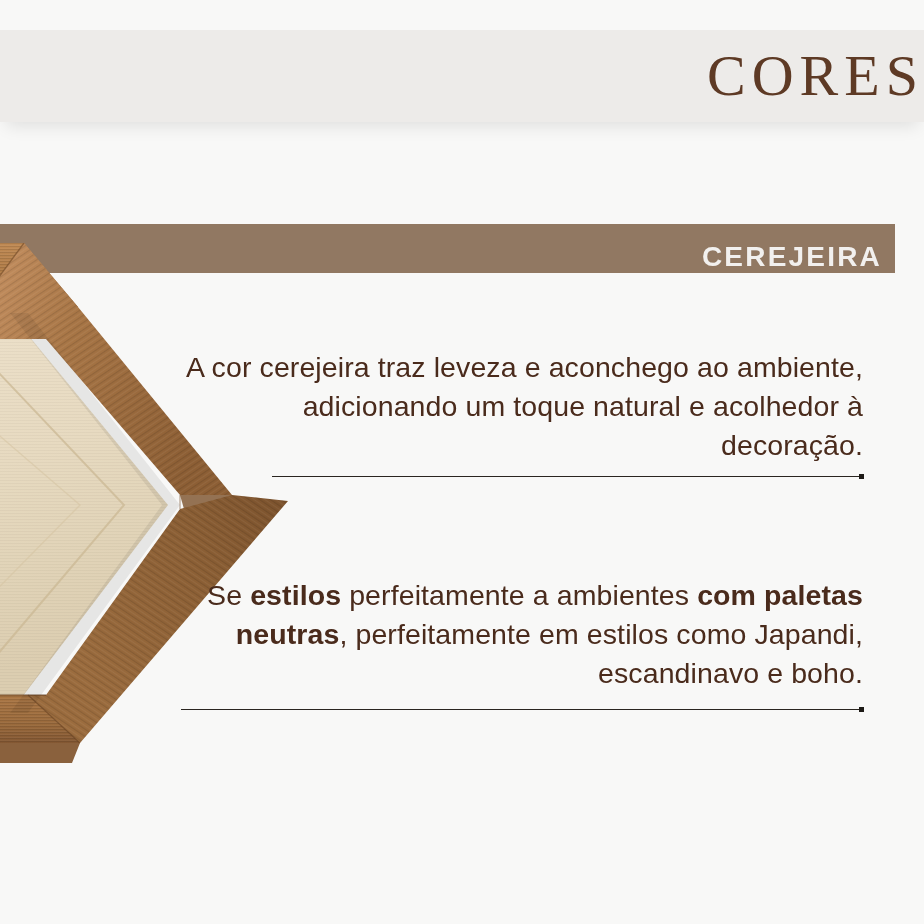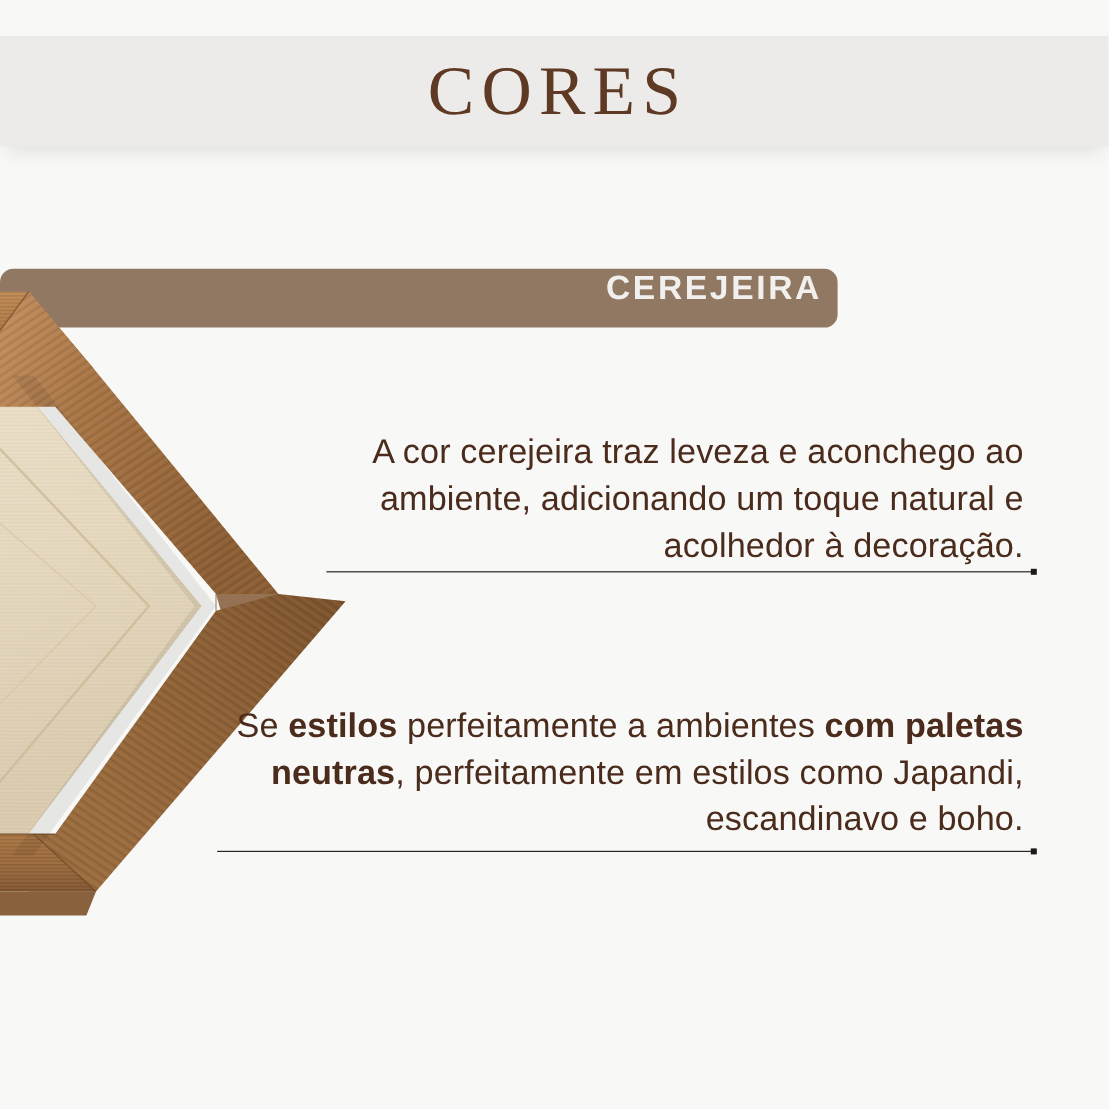--- a/index.html
+++ b/index.html
@@ -26,46 +26,45 @@
   .header-band {
     position: absolute;
     left: 0;
     top: 30px;
     width: 924px;
     height: 92px;
     background: #edebe9;
     box-shadow: 0 10px 16px -6px rgba(0,0,0,0.10);
     display: flex;
     align-items: center;
-    justify-content: center;
+    justify-content: flex-end;
     z-index: 5;
   }
   .header-title {
     font-family: "Liberation Serif", "DejaVu Serif", serif;
     font-size: 58px;
     letter-spacing: 6px;
     color: #5e3a25;
     line-height: 1;
     padding-left: 6px;
     white-space: nowrap;
   }
 
   
   .section-banner {
     position: absolute;
     left: 0;
     top: 224px;
-    width: 698px;
+    width: 895px;
     height: 49px;
     background: #917862;
     display: flex;
-    align-items: flex-start;
+    align-items: flex-end;
     justify-content: flex-end;
     z-index: 2;
-    border-radius: 11px;
   }
   .section-banner-label {
     color: #f2f0ee;
     font-size: 28px;
     font-weight: bold;
     letter-spacing: 2.2px;
     padding-right: 13px;
     white-space: nowrap;
   }
 
@@ -82,21 +81,21 @@
 
   
   .copy-block {
     position: absolute;
     z-index: 4;
   }
   .copy-1 { left: 180px; top: 348px; width: 683px; }
   .copy-2 { left: 180px; top: 576px; width: 683px; }
 
   .paragraph {
-    margin: 10px;
+    margin: 0;
     text-align: right;
     color: #4a2b1c;
     font-size: 28.5px;
     line-height: 39px;
     letter-spacing: 0.1px;
   }
   .paragraph b { font-weight: bold; }
 
   .rule {
     position: absolute;

